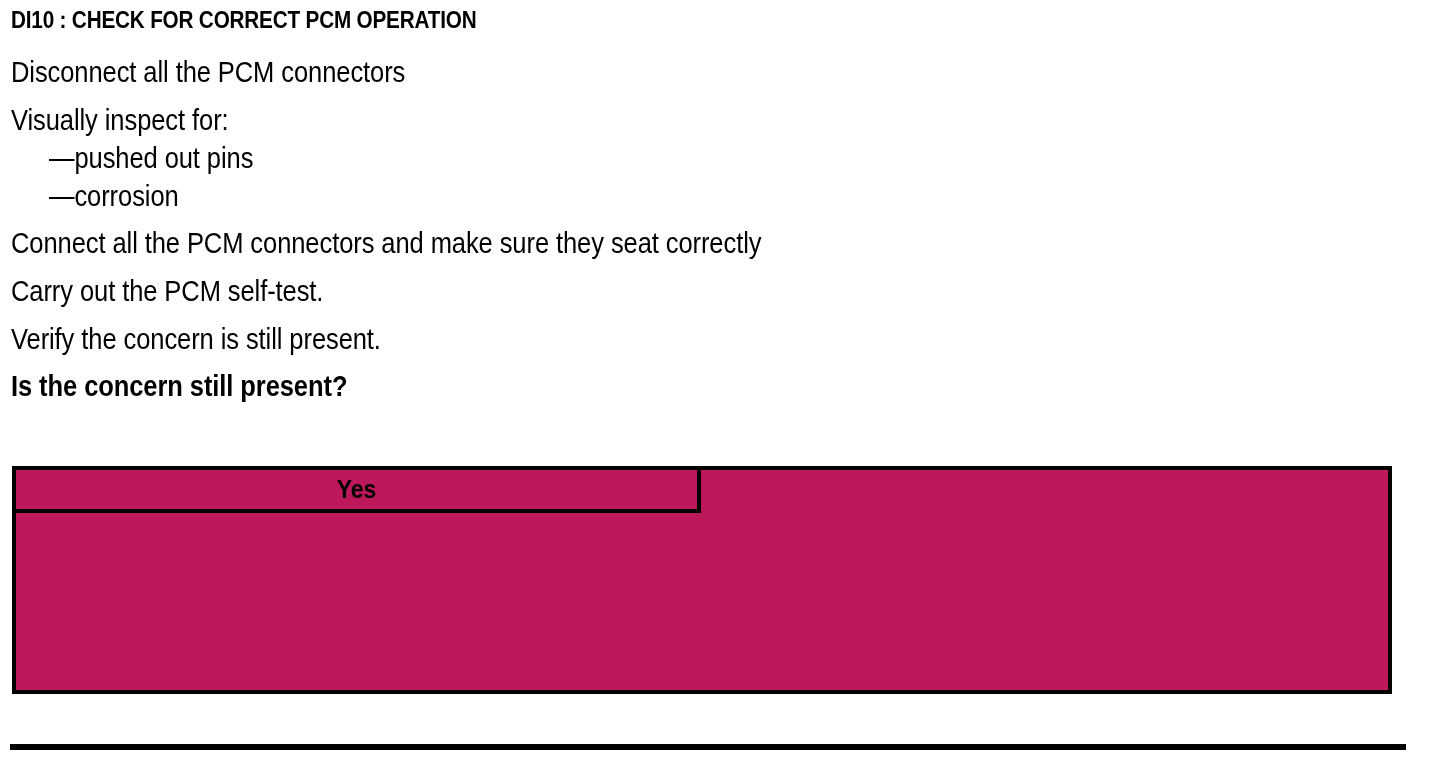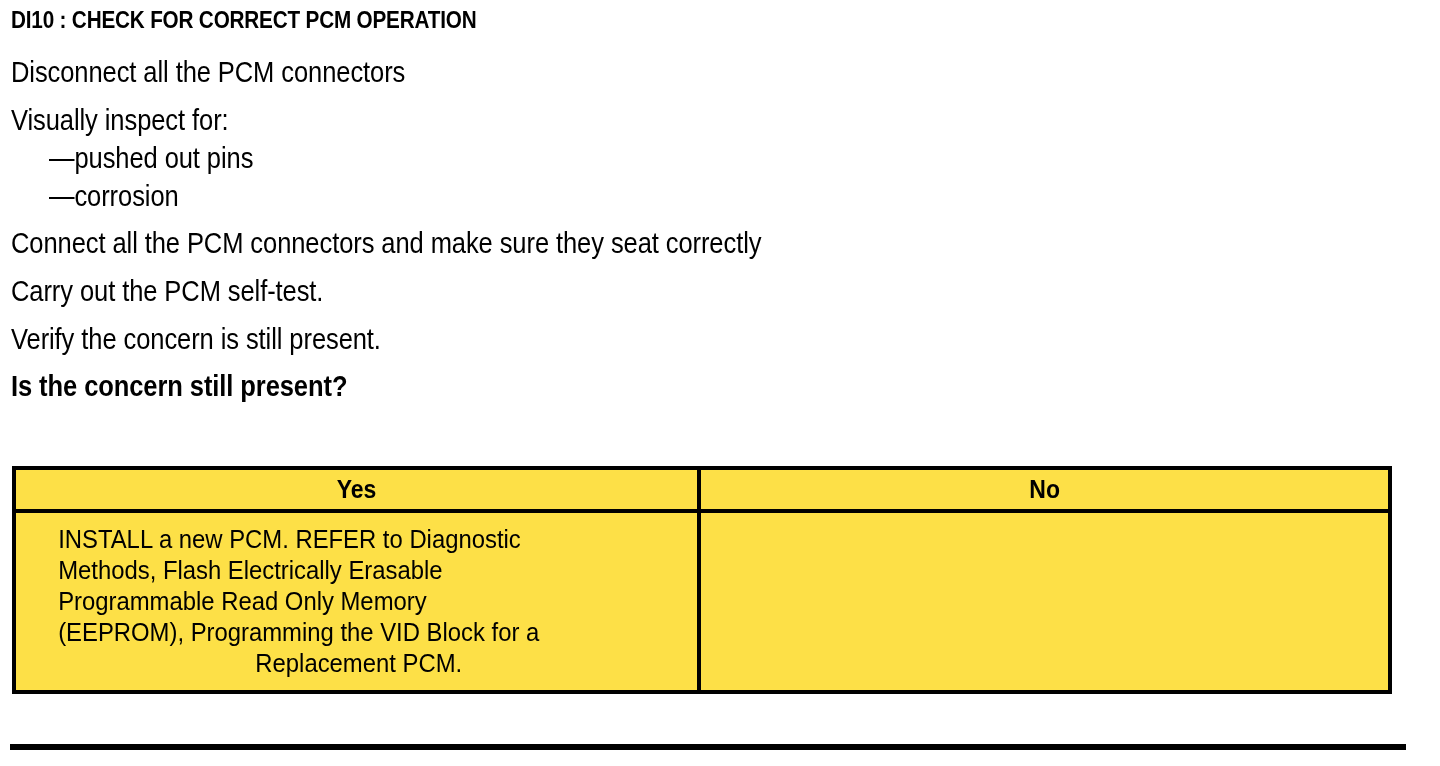--- a/index.html
+++ b/index.html
@@ -65,22 +65,22 @@
   
   .decision-table {
     position: absolute;
     left: 12px;
     top: 466px;
     width: 1380px;
     height: 228px;
     border: 4px solid #000;
     box-sizing: border-box;
     display: flex;
-    flex-direction: column;
-    background: #fde047;
+    flex-direction: row;
+    background: #be185d;
   }
   .table-head-row {
     display: flex;
     height: 39px;
     border-bottom: 4px solid #000;
     flex: 0 0 auto;
   }
   .table-body-row {
     display: flex;
     flex: 1 1 auto;
@@ -161,31 +161,22 @@
   <div class="proc p7">Verify the concern is still present.</div>
 
   <div class="proc p8 bold">Is the concern still present?</div>
 
   <div class="decision-table">
 
     <div class="table-head-row">
       <div class="col-left">
         <span class="head-cell-text">Yes</span>
       </div>
-      <div class="col-right">
-        <span class="head-cell-text">No</span>
-      </div>
     </div>
 
     <div class="table-body-row">
-      <div class="col-left">
-        <div class="cell-text left-cell"><span>INSTALL a new PCM. REFER to Diagnostic
-Methods, Flash Electrically Erasable
-Programmable Read Only Memory
-(EEPROM), Programming the VID Block for a</span><span class="last-line">Replacement PCM.</span></div>
-      </div>
     </div>
 
   </div>
 
   <div class="bottom-rule"></div>
 
 </div>
 
 </body></html>

